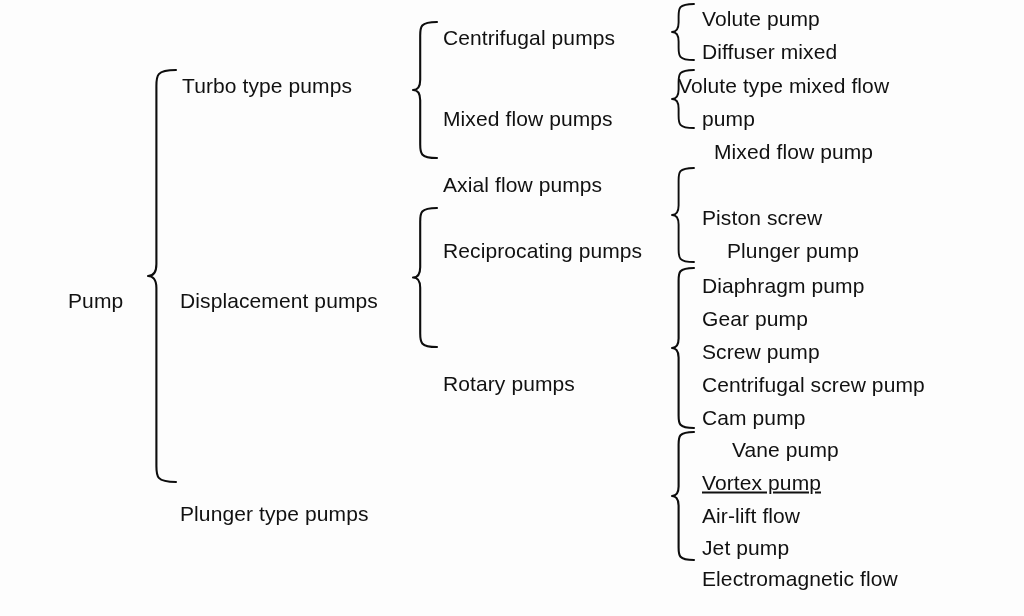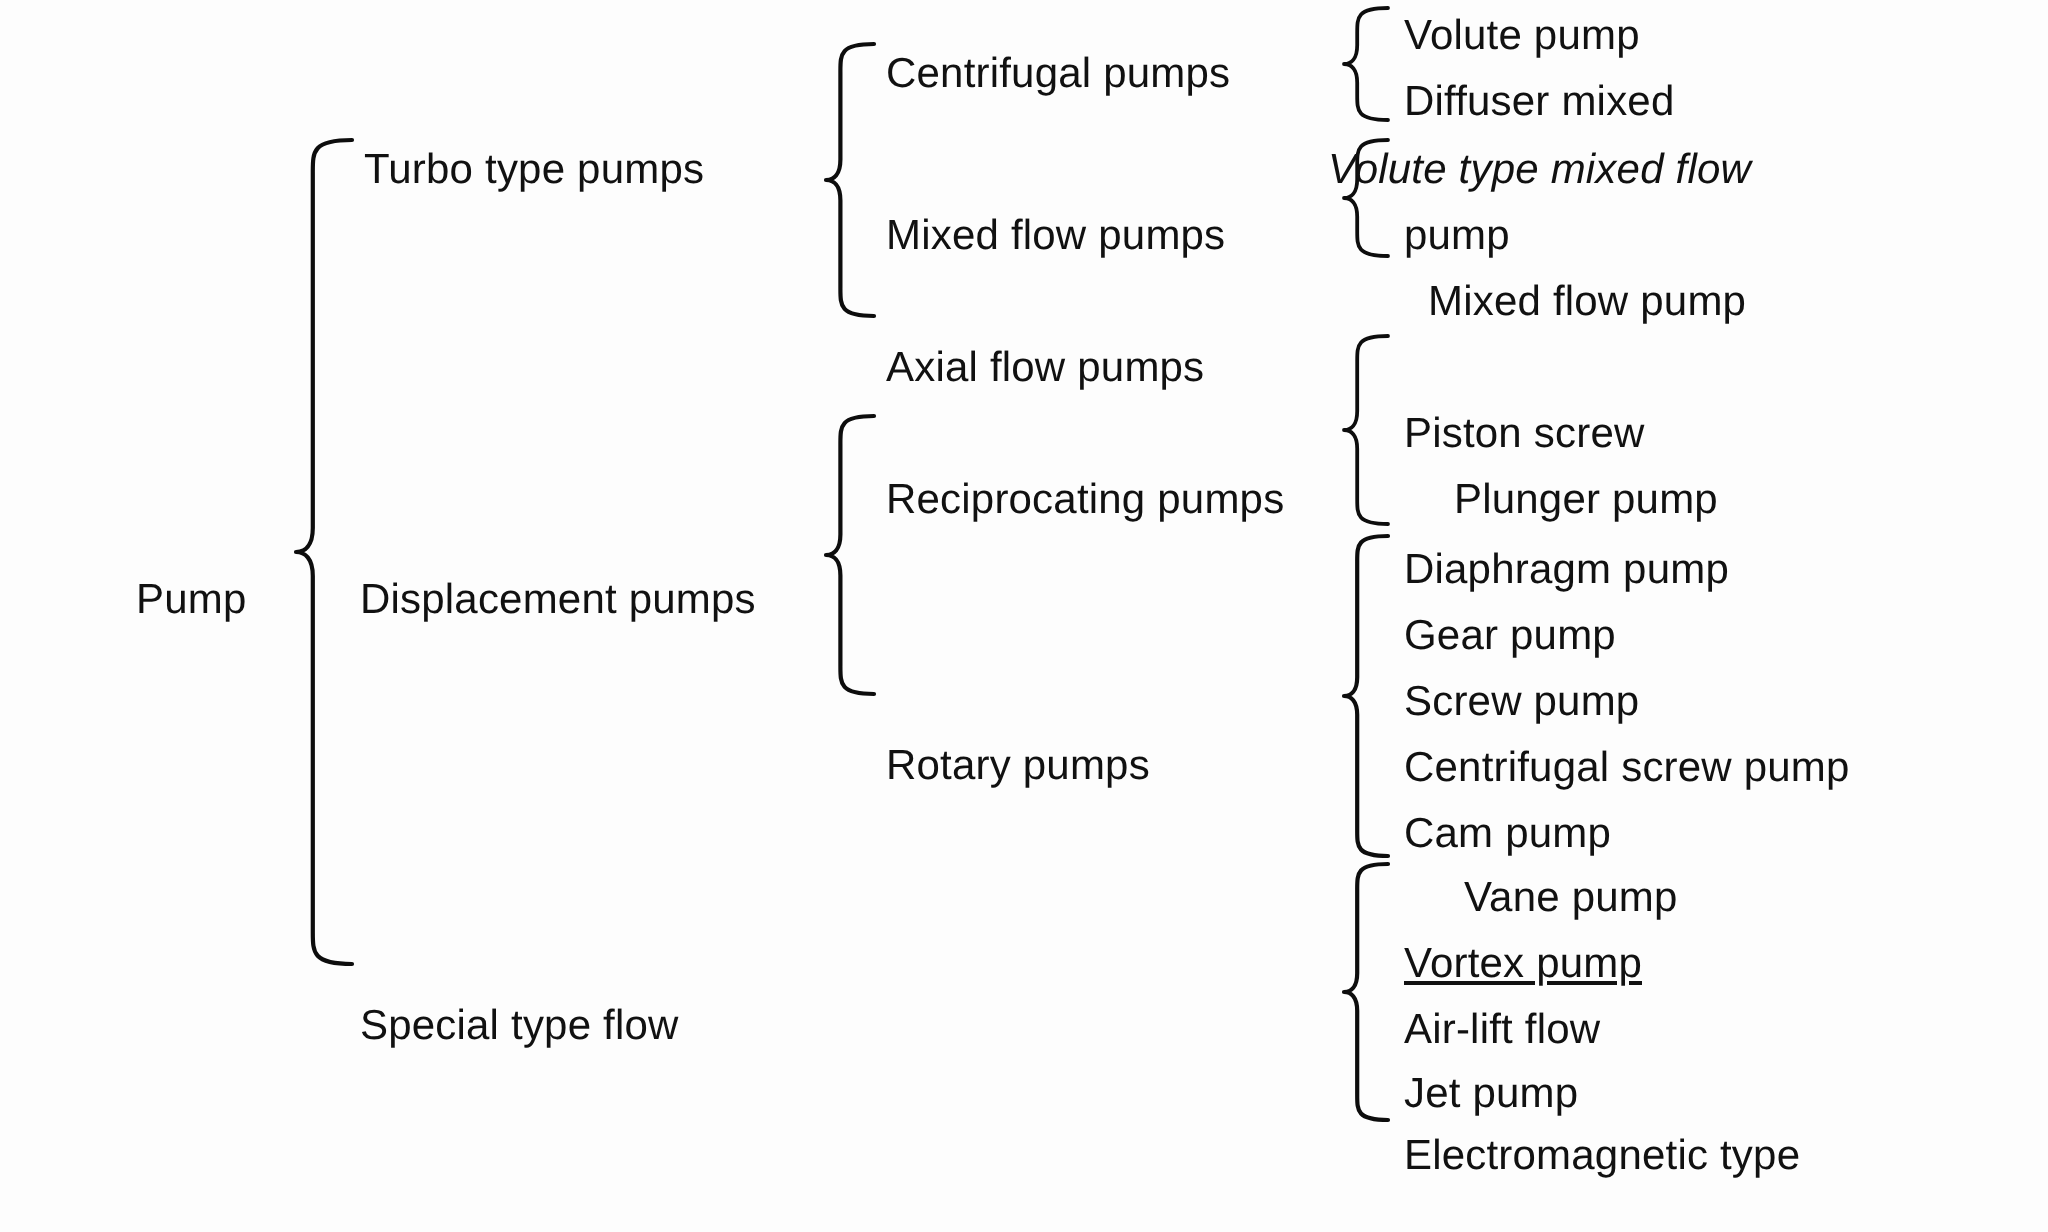--- a/index.html
+++ b/index.html
@@ -79,21 +79,21 @@
       <div class="node" style="left: 68px; top: 300px;">
         <span>Pump</span>
       </div>
       <div class="node" style="left: 182px; top: 85px;">
         <span>Turbo type pumps</span>
       </div>
       <div class="node" style="left: 180px; top: 300px;">
         <span>Displacement pumps</span>
       </div>
       <div class="node" style="left: 180px; top: 513px;">
-        <span>Special type flow</span>
+        <span>Plunger type pumps</span>
       </div>
       <div class="node" style="left: 443px; top: 37px;">
         <span>Centrifugal pumps</span>
       </div>
       <div class="node" style="left: 443px; top: 118px;">
         <span>Mixed flow pumps</span>
       </div>
       <div class="node" style="left: 443px; top: 184px;">
         <span>Axial flow pumps</span>
       </div>
@@ -102,21 +102,21 @@
       </div>
       <div class="node" style="left: 443px; top: 383px;">
         <span>Rotary pumps</span>
       </div>
       <div class="node" style="left: 702px; top: 18px;">
         <span>Volute pump</span>
       </div>
       <div class="node" style="left: 702px; top: 51px;">
         <span>Diffuser mixed</span>
       </div>
-      <div class="node" style="left: 664px; top: 85px; font-style: italic;">
+      <div class="node" style="left: 678px; top: 85px;">
         <span>Volute type mixed flow</span>
       </div>
       <div class="node" style="left: 702px; top: 118px;">
         <span>pump</span>
       </div>
       <div class="node" style="left: 702px; top: 151px; margin-left: 12px;">
         <span>Mixed flow pump</span>
       </div>
       <div class="node" style="left: 702px; top: 217px;">
         <span>Piston screw</span>
@@ -145,16 +145,16 @@
       <div class="node" style="left: 702px; top: 482px; text-decoration: underline;">
         <span>Vortex pump</span>
       </div>
       <div class="node" style="left: 702px; top: 515px;">
         <span>Air-lift flow</span>
       </div>
       <div class="node" style="left: 702px; top: 547px;">
         <span>Jet pump</span>
       </div>
       <div class="node" style="left: 702px; top: 578px;">
-        <span>Electromagnetic type</span>
+        <span>Electromagnetic flow</span>
       </div>
     </div>
 </div>
 
 </body></html>

